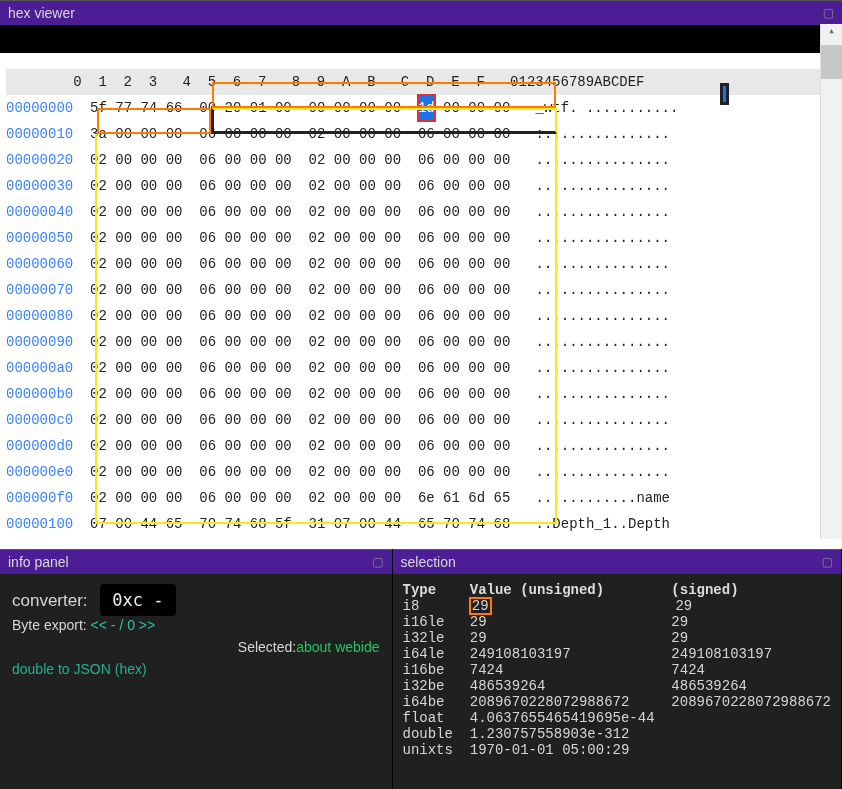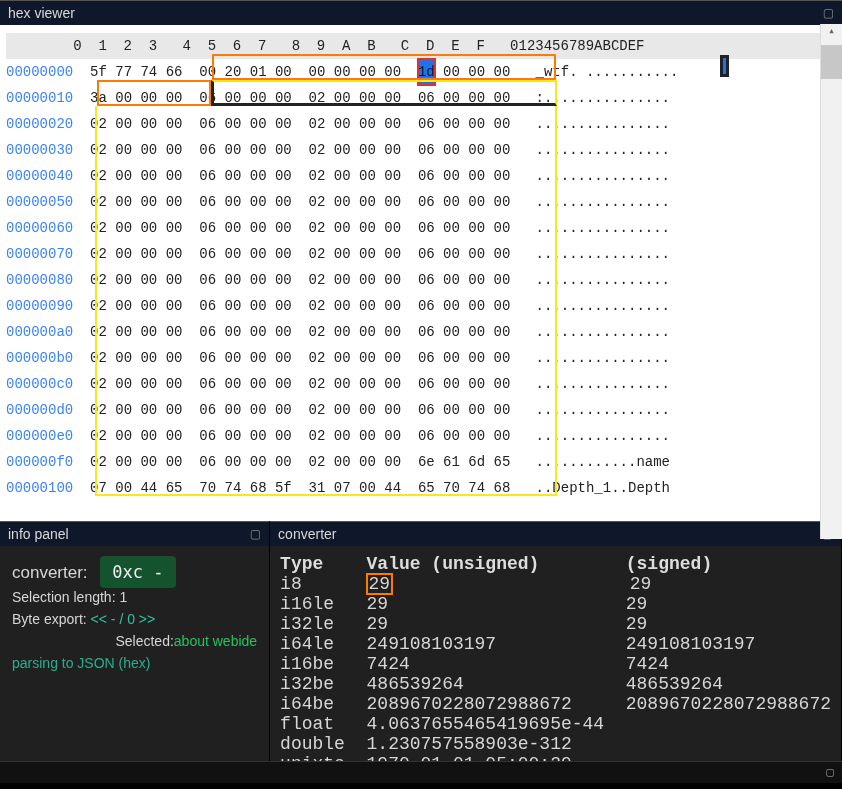--- a/index.html
+++ b/index.html
@@ -7,53 +7,54 @@
     background: #000;
     font-family: "Consolas", "Courier New", monospace;
     font-size: 13px;
     color: #ccc;
     width: 842px;
     height: 789px;
     overflow: hidden;
     position: relative;
   }
   .panel-header {
-    background: #0f172a;
+    background: #4c1d95;
     color: #d8d8d8;
     padding: 4px 8px;
     font-family: "Segoe UI", Arial, sans-serif;
     font-size: 14px;
     display: flex;
     justify-content: space-between;
     align-items: center;
     border-top: 1px solid #555;
   }
   .panel-header .icon {
     color: #888;
     font-size: 12px;
   }
   .hex-area {
     background: #fff;
     color: #222;
     font-family: "Consolas","Courier New",monospace;
     font-size: 14px;
     line-height: 26px;
-    padding: 8px 0 4px 6px;
+    padding: 16px 0 4px 6px;
     position: relative;
     white-space: pre;
+    margin-top: 28px;
   }
   .hex-col-header {
     color: #222;
     background: #e8e8e8;
   }
   .offset-col { color: #3b82f6; }
   .byte { display:inline-block; }
   .sel-byte {
     background: #1e73e8;
-    color: #0f172a;
+    color: #ffffff;
     outline: 2px solid #e03030;
     outline-offset: -1px;
   }
   .hex-line { position: relative; }
   .overlay-box {
     position: absolute;
     pointer-events: none;
     border-style: solid;
   }
   .scrollbar {
@@ -86,41 +87,41 @@
     flex-direction: column;
     border-right: 1px solid #000;
   }
   .panel-body {
     padding: 10px 12px;
     color: #d6d6d6;
     font-size: 14px;
     overflow: hidden;
   }
   .sel-chip {
-    background: #14532d;
+    background: #000000;
     border-radius: 4px;
     padding: 6px 12px;
     color: #eee;
     font-family: "Consolas", monospace;
     margin-left: 8px;
   }
   .link-green { color: #29c7a3; cursor: pointer; }
   .link-teal { color: #22c55e; }
   .info-line { margin: 6px 0; }
   .checkbox-box {
     display: inline-block;
     width: 13px; height: 13px;
     border: 1px solid #888;
     background: #2a2a2a;
     vertical-align: -2px;
     margin-right: 5px;
   }
   .converter-panel .panel-body {
     font-family: "Consolas","Courier New",monospace;
-    font-size: 18px;
+    font-size: 14px;
     white-space: pre;
     padding: 8px 10px;
   }
   .conv-header { font-weight: bold; color: #ddd; }
   .hl-orange-cell {
     outline: 2px solid #ff7a00;
     outline-offset: -1px;
     padding: 0 2px;
   }
   .footer {
@@ -158,36 +159,35 @@
   <div class="info-panel">
     <div class="panel-header">
       <span>info panel</span>
       <span class="icon">▢</span>
     </div>
     <div class="panel-body">
       <div class="info-line" style="font-size:17px;">
         <span>converter:</span>
         <span class="sel-chip">0xc  -</span>
       </div>
-      <div class="info-line">Selection length: 1</div>
       <div class="info-line">
         <span>Byte export:</span>
         <span class="link-green">&lt;&lt; - / 0 &gt;&gt;</span>
       </div>
       <div class="info-line" style="display:flex;justify-content:flex-end;">
         <span>Selected:</span>
         <span class="link-teal">about webide</span>
       </div>
-      <div class="info-line link-green" style="opacity:.85">parsing to JSON (hex)</div>
+      <div class="info-line link-green" style="opacity:.85">double to JSON (hex)</div>
     </div>
   </div>
 
   <div class="converter-panel">
     <div class="panel-header">
-      <span>converter</span>
+      <span>selection</span>
       <span class="icon">▢</span>
     </div>
     <div class="panel-body" id="converterBody"><div class="conv-header">Type    Value (unsigned)        (signed)</div><div>i8      <span class="hl-orange-cell">29</span>                      29</div><div>i16le   29                      29</div><div>i32le   29                      29</div><div>i64le   249108103197            249108103197</div><div>i16be   7424                    7424</div><div>i32be   486539264               486539264</div><div>i64be   2089670228072988672     2089670228072988672</div><div>float   4.0637655465419695e-44  </div><div>double  1.230757558903e-312     </div><div>unixts  1970-01-01 05:00:29     </div></div>
   </div>
 </div>
 
 <div class="footer">
   <span class="icon">▢</span>
 </div>
 

